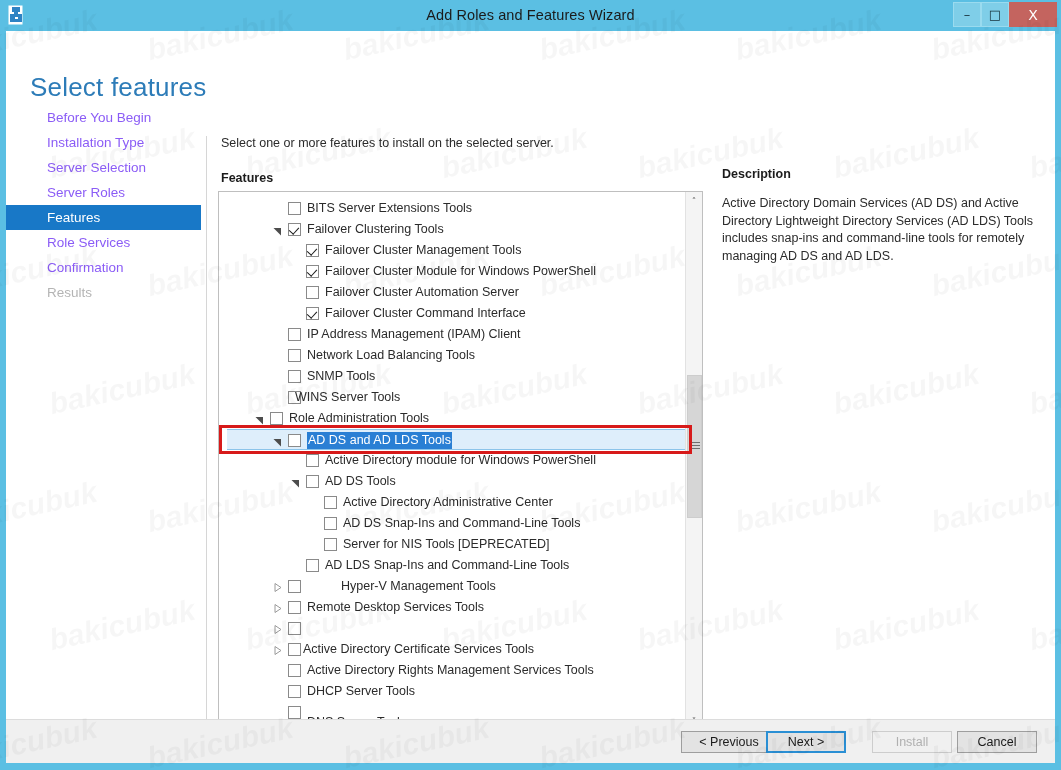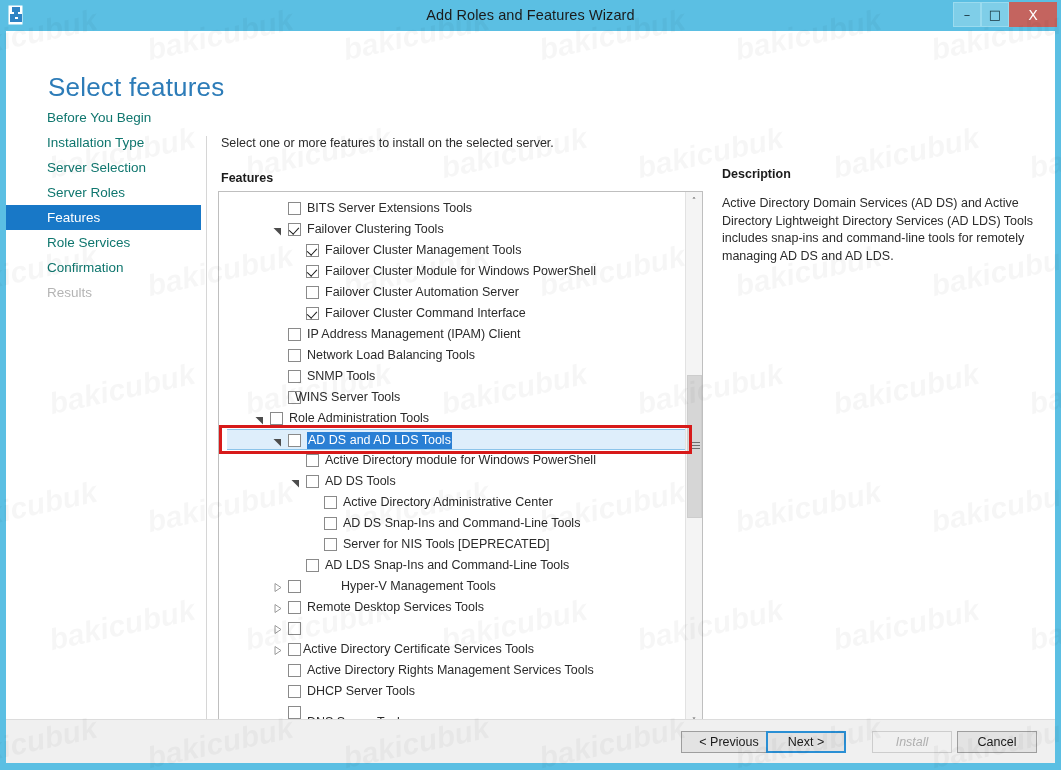--- a/index.html
+++ b/index.html
@@ -77,21 +77,20 @@
   }
 
   
   #page-title {
     position: absolute;
     left: 24px; top: 24px;
     font-size: 26px;
     color: #2d7cb8;
     font-weight: normal;
     letter-spacing: 0.2px;
-    margin-left: 18px;
   }
   #dest-block {
     position: absolute;
     right: 12px; top: 20px;
     text-align: right;
     font-size: 11.5px;
     color: #3a3a3a;
     line-height: 15px;
   }
   #dest-label { letter-spacing: 0.2px; }
@@ -102,21 +101,21 @@
     position: absolute;
     left: 0px; top: 74px;
     width: 195px; height: 610px;
   }
   .nav-item {
     position: relative;
     height: 25px;
     line-height: 25px;
     padding-left: 41px;
     font-size: 13.5px;
-    color: #0f766e;
+    color: #8b5cf6;
     white-space: nowrap;
     cursor: default;
   }
   .nav-item.indented { }
   .nav-item.active {
     background: #1878c7;
     color: #ffffff;
   }
   .nav-item.disabled { color: #b4b4b4; }
 
@@ -302,21 +301,20 @@
   #btn-next {
     left: 760px; width: 80px;
     border: 2px solid #2a8fd4;
     line-height: 18px;
   }
   #btn-install {
     left: 866px; width: 80px;
     background: #f0f0f0;
     border: 1px solid #cdcdcd;
     color: #b0b0b0;
-    font-style: italic;
   }
   #btn-cancel { left: 951px; width: 80px; }
 
   
   #wm { position: absolute; left:0; top:0; width:1061px; height:770px; pointer-events:none; z-index: 40; }
   .wm {
     position: absolute;
     font-family: "Liberation Sans", sans-serif;
     font-size: 30px;
     font-weight: bold;

